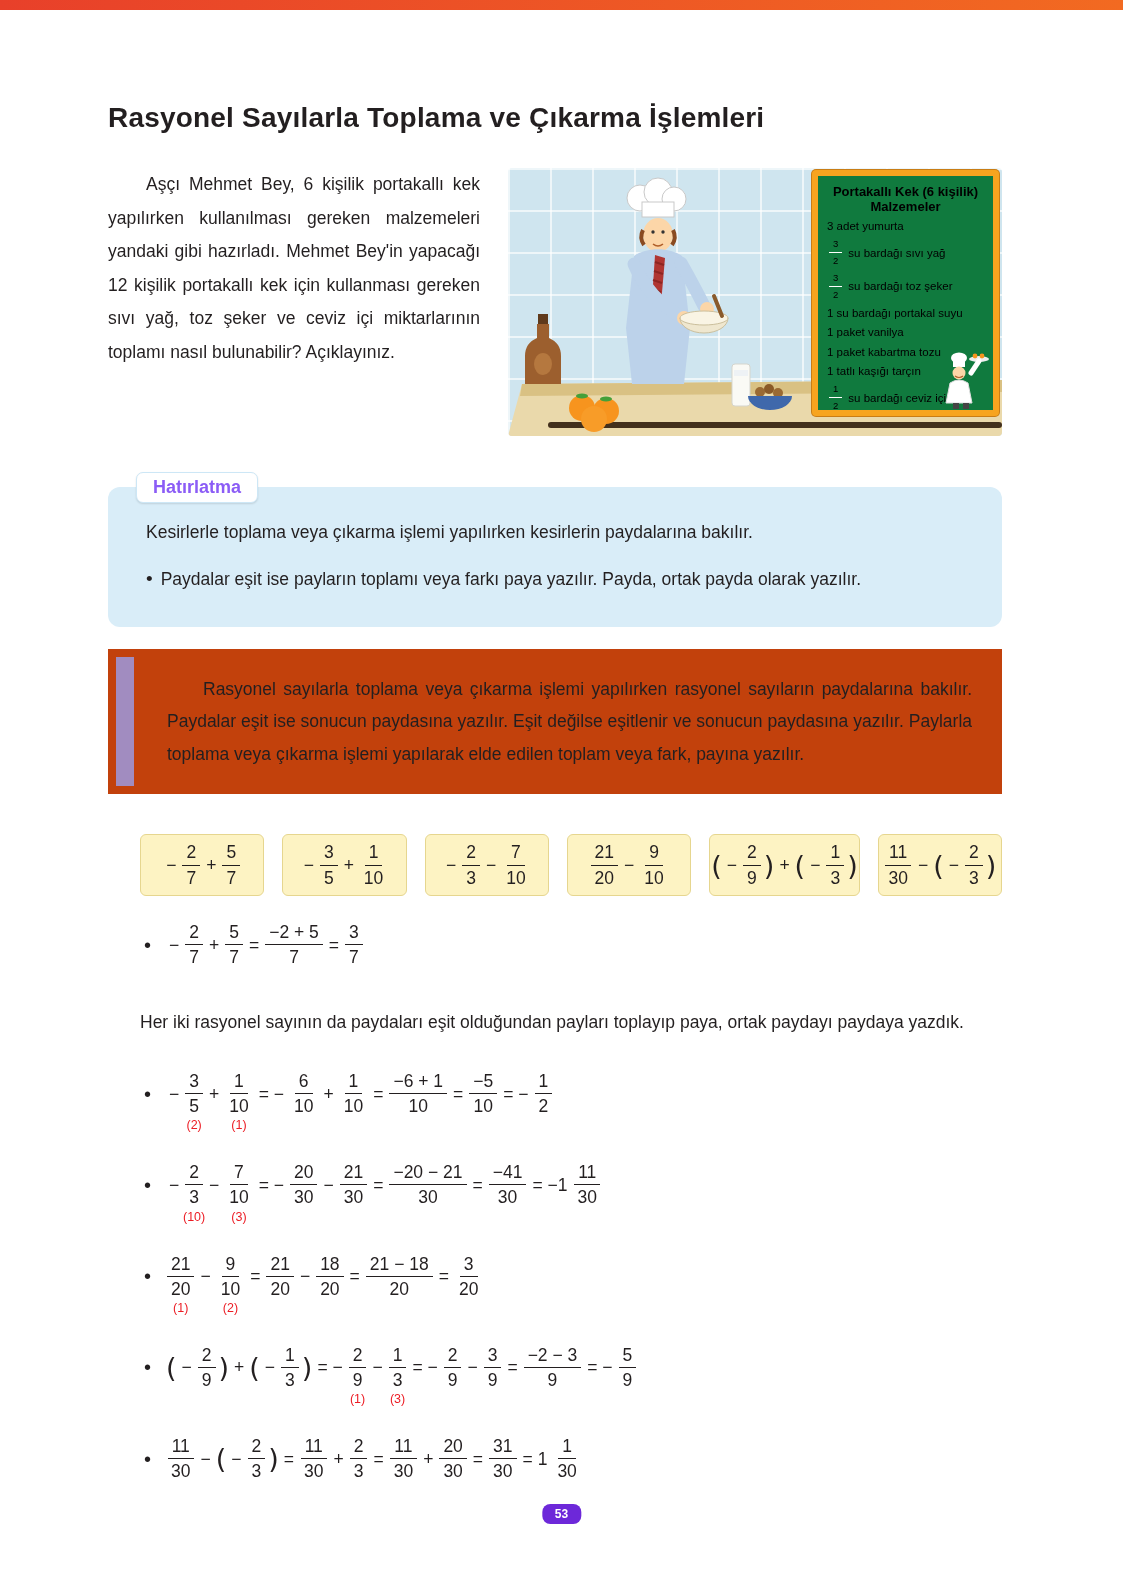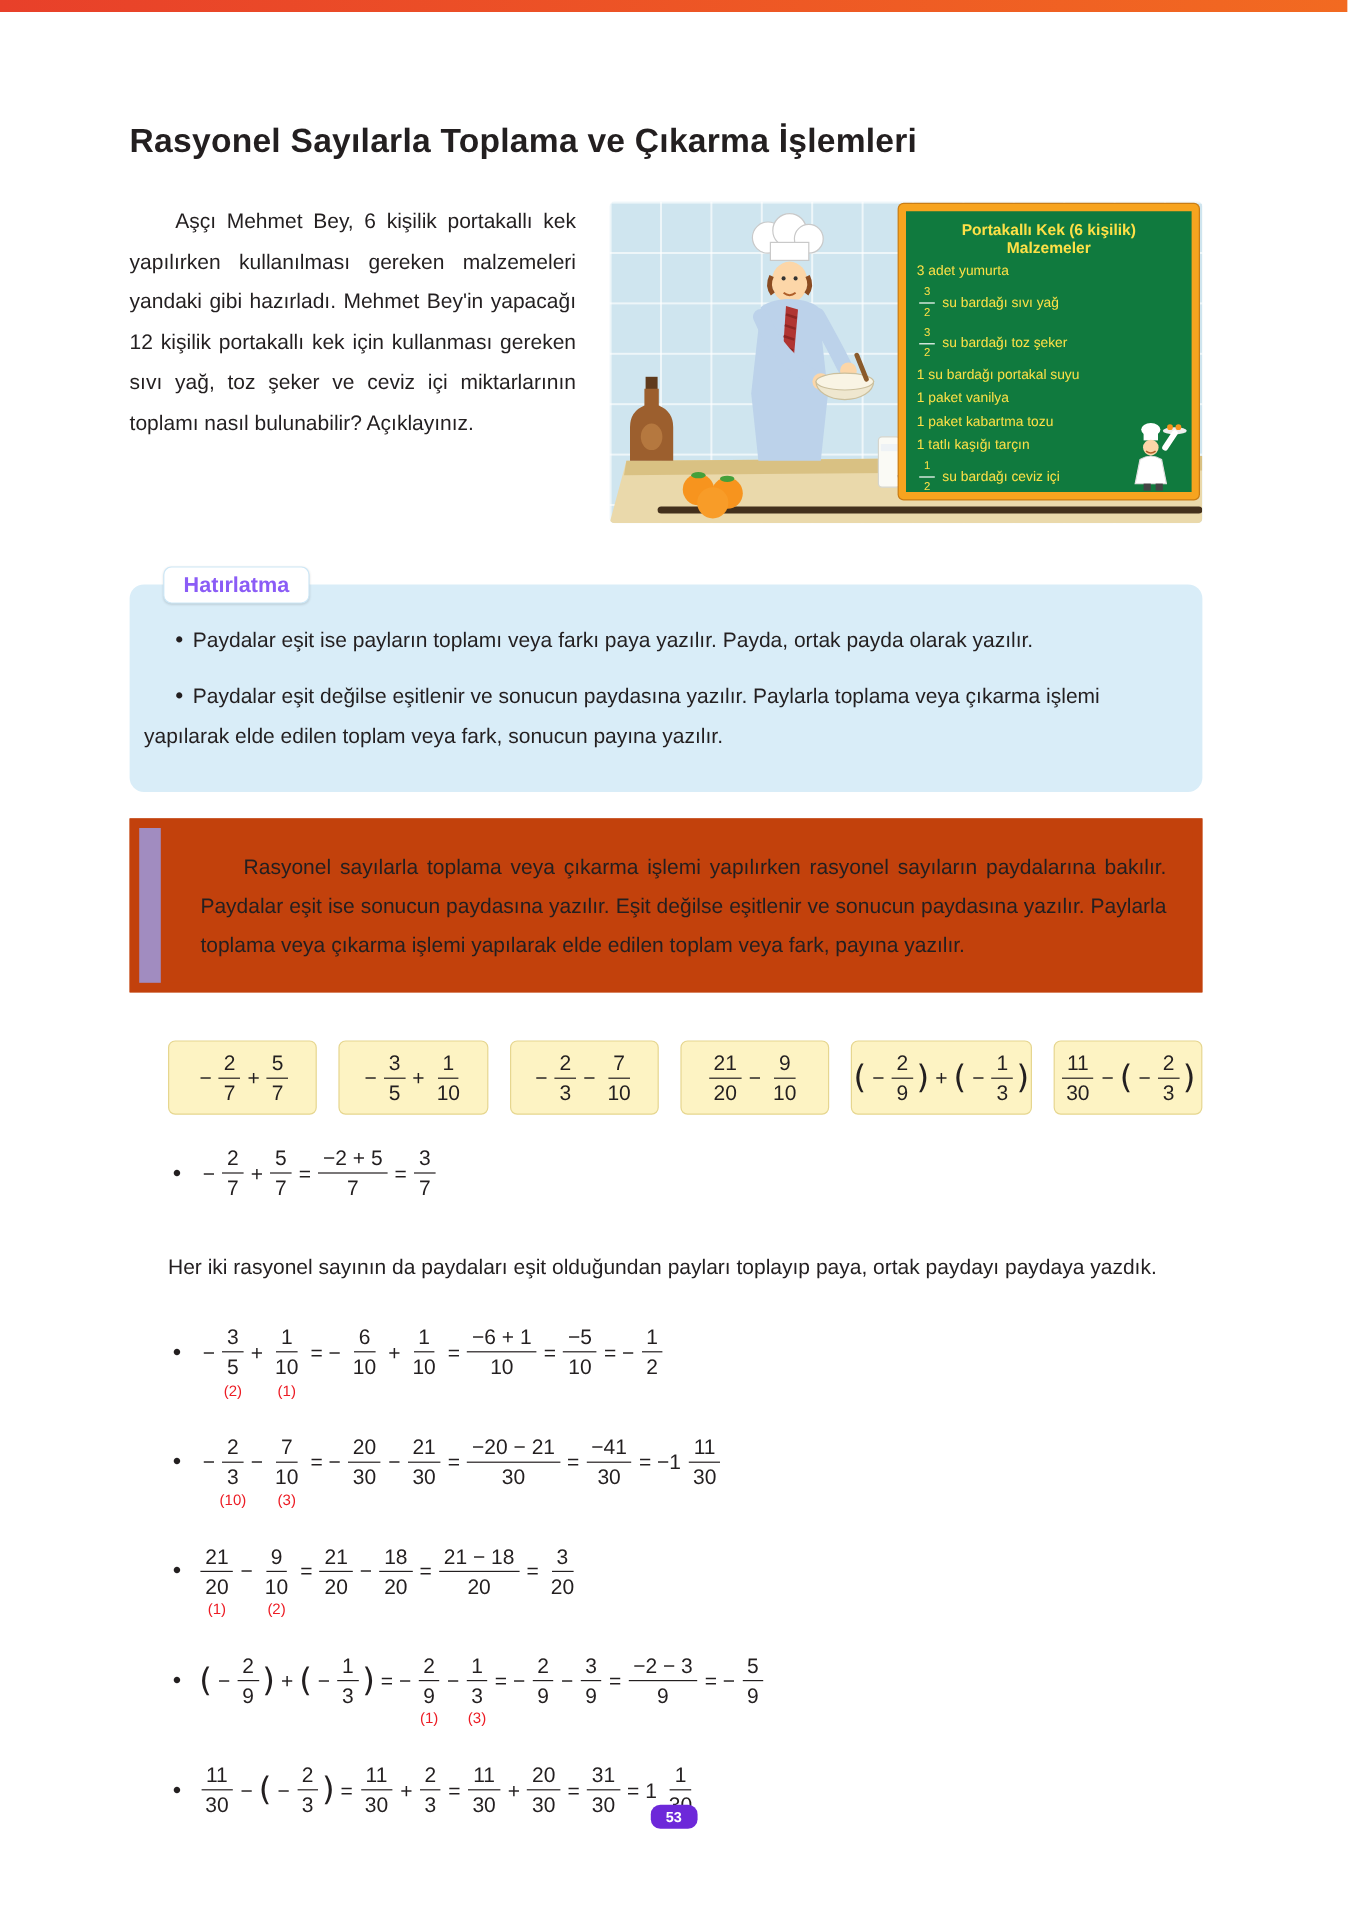--- a/index.html
+++ b/index.html
@@ -22,23 +22,23 @@
   .illustration {
     position:relative; flex:1; height:268px; border-radius:4px; overflow:hidden;
     background-color:#cfe5ef;
     background-image:
       linear-gradient(rgba(255,255,255,.65) 2px, transparent 2px),
       linear-gradient(90deg, rgba(255,255,255,.65) 2px, transparent 2px);
     background-size:42px 42px;
   }
   .scene { position:absolute; inset:0; width:100%; height:100%; }
   .chalkboard {
-    position:absolute; top:2px; right:3px; width:250px; height:246px;
+    position:absolute; top:2px; right:3px; width:187px; height:246px;
     background:#107a3e; border:6px solid #f7a41f; border-radius:4px;
-    box-shadow:0 0 0 1px #c97d15; padding:8px 9px; color:#fde047;
+    box-shadow:0 0 0 1px #c97d15; padding:8px 9px; color:#000000;
   }
   .cb-title { font-size:13px; font-weight:bold; text-align:center; }
   .cb-subtitle { font-size:13px; font-weight:bold; text-align:center; margin-bottom:5px; }
   .cb-item { display:flex; align-items:center; gap:4px; font-size:11.5px; line-height:1.25; margin-bottom:5px; }
   .cb-frac { font-size:9.5px; }
   .cb-frac .num { border-bottom-color:#fff !important; }
   .mini-chef { position:absolute; right:2px; bottom:1px; width:52px; height:60px; }
 
   
   .reminder-wrap { margin-top:36px; position:relative; }
@@ -218,22 +218,22 @@
             <rect x="24" y="54" width="6" height="6" fill="#444444"></rect>
           </svg>
         </div>
       </div>
     </div>
 
     <div class="reminder-wrap">
       <div class="reminder-label">Hatırlatma</div>
       <div class="reminder-panel">
         <div>
+            <p class="rem-line"><span>Kesirlerle toplama veya çıkarma işlemi yapılırken kesirlerin paydalarına bakılır.</span></p>
             <p class="rem-line"><span class="rem-bullet">•</span><span>Paydalar eşit ise payların toplamı veya farkı paya yazılır. Payda, ortak payda olarak yazılır.</span></p>
-            <p class="rem-line"><span class="rem-bullet">•</span><span>Paydalar eşit değilse eşitlenir ve sonucun paydasına yazılır. Paylarla toplama veya çıkarma işlemi yapılarak elde edilen toplam veya fark, sonucun payına yazılır.</span></p>
           </div>
       </div>
     </div>
 
     <div class="info-box">
       <div class="info-bar"></div>
       <p class="info-text">Rasyonel sayılarla toplama veya çıkarma işlemi yapılırken rasyonel sayıların paydalarına bakılır. Paydalar eşit ise sonucun paydasına yazılır. Eşit değilse eşitlenir ve sonucun paydasına yazılır. Paylarla toplama veya çıkarma işlemi yapılarak elde edilen toplam veya fark, payına yazılır.</p>
     </div>
 
     <div class="op-boxes">

